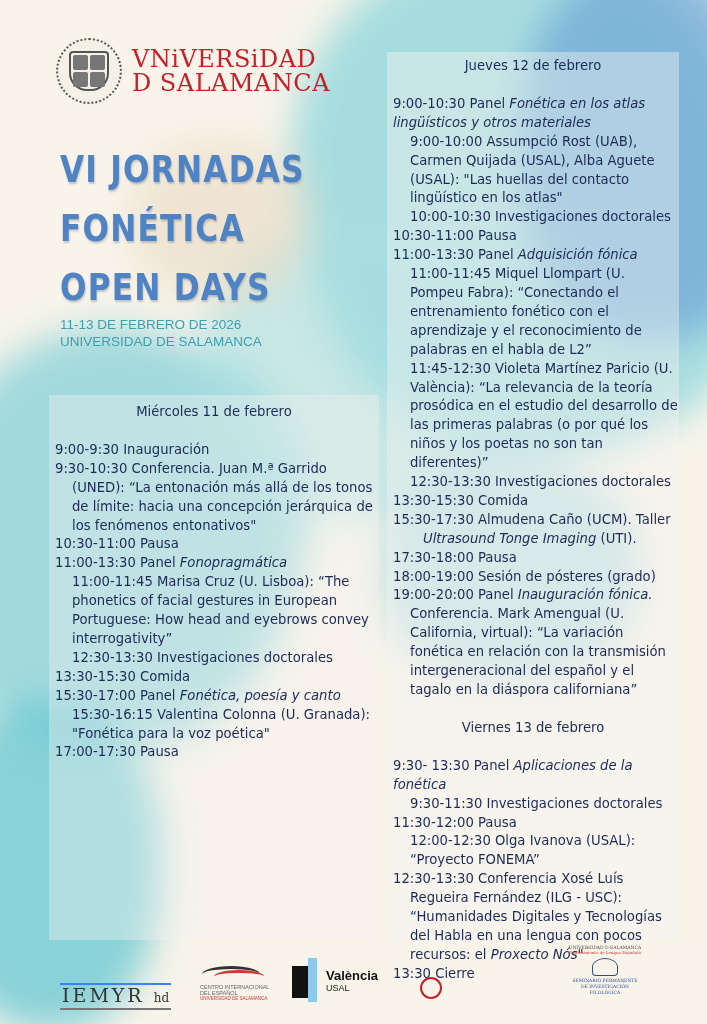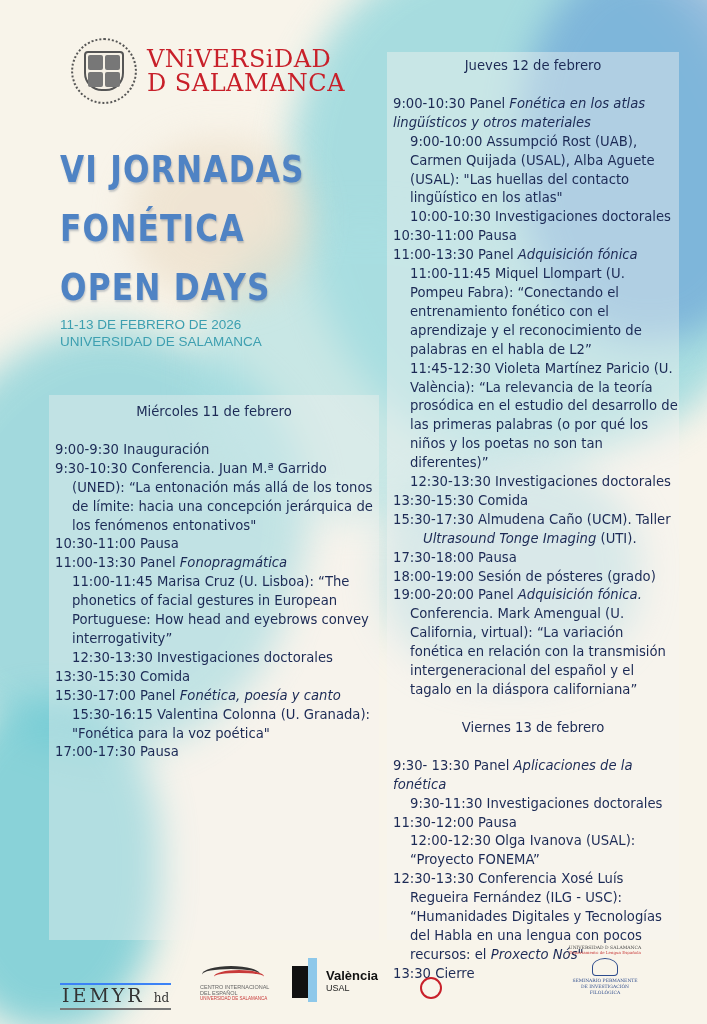--- a/index.html
+++ b/index.html
@@ -11,21 +11,21 @@
   .bg { position:absolute; inset:0; overflow:hidden; }
   .wash { position:absolute; border-radius:45%; filter:blur(18px); }
   .w1 { left:300px; top:-60px; width:460px; height:520px; background:#8cd5dc; opacity:.75; transform:rotate(-18deg); }
   .w2 { left:520px; top:-40px; width:260px; height:380px; background:#6ea6d8; opacity:.7; }
   .w3 { left:-80px; top:330px; width:380px; height:420px; background:#7fcfd8; opacity:.7; transform:rotate(20deg); }
   .w4 { left:-60px; top:700px; width:220px; height:330px; background:#64c7d2; opacity:.75; }
   .w5 { left:200px; top:220px; width:330px; height:300px; background:#a9dfe2; opacity:.6; }
   .w6 { left:380px; top:460px; width:260px; height:220px; background:#9ad3de; opacity:.55; }
   .w7 { left:130px; top:140px; width:180px; height:160px; background:#eadbc4; opacity:.6; }
 
-  .logo { position:absolute; left:71px; top:38px; display:flex; align-items:center; gap:10px; }
+  .logo { position:absolute; left:56px; top:38px; display:flex; align-items:center; gap:10px; }
   .seal { width:62px; height:62px; border-radius:50%; border:2px dotted #555; display:flex; align-items:center; justify-content:center; background:#f6f1e6; }
   .seal-inner { width:40px; height:40px; border:2px solid #555; border-radius:4px 4px 18px 18px; display:grid; grid-template-columns:1fr 1fr; gap:2px; padding:2px; box-sizing:border-box; }
   .seal-inner span { background:#777; border-radius:2px; }
   .logo-text { font-family:"DejaVu Serif", serif; color:#c8202a; line-height:1; }
   .logo-text div { font-size:24px; letter-spacing:0.5px; }
 
   .title { position:absolute; left:60px; top:140px; font-family:"DejaVu Sans", sans-serif; font-weight:bold; color:#4f83c4; font-size:38px; line-height:59px; letter-spacing:1.5px; text-shadow:1px 2px 2px rgba(40,60,90,.25); transform:scaleX(0.82); transform-origin:left; }
   .dates { position:absolute; left:60px; top:316px; color:#3d9fb0; font-size:13.5px; line-height:17px; }
 
   .panel { position:absolute; background:rgba(245,243,240,0.38); color:#1c2a55; font-family:"DejaVu Sans", sans-serif; font-size:13.2px; line-height:18.9px; box-sizing:border-box; }
@@ -125,21 +125,21 @@
   <div class="row">10:30-11:00 Pausa</div>
   <div class="row"><span>11:00-13:30 </span><b>Panel </b><b><i>Adquisición fónica</i></b></div>
   <div class="row ind">11:00-11:45 Miquel Llompart (U. Pompeu Fabra): “Conectando el entrenamiento fonético con el aprendizaje y el reconocimiento de palabras en el habla de L2”</div>
   <div class="row ind">11:45-12:30 Violeta Martínez Paricio (U. València): “La relevancia de la teoría prosódica en el estudio del desarrollo de las primeras palabras (o por qué los niños y los poetas no son tan diferentes)”</div>
   <div class="row ind">12:30-13:30 Investigaciones doctorales</div>
   <div class="row">13:30-15:30 Comida</div>
   <div class="row"><span>15:30-17:30 Almudena Caño (UCM). </span><b>Taller</b></div>
   <div class="row" style="padding-left:30px"><b><i>Ultrasound Tonge Imaging</i></b><b> (UTI).</b></div>
   <div class="row">17:30-18:00 Pausa</div>
   <div class="row"><b>18:00-19:00 Sesión de pósteres (grado)</b></div>
-  <div class="row"><span>19:00-20:00 </span><b>Panel </b><b><i>Adquisición fónica.</i></b></div>
+  <div class="row"><span>19:00-20:00 </span><b>Panel </b><b><i>Inauguración fónica.</i></b></div>
   <div class="row ind"><b>Conferencia.</b><span> Mark Amengual (U. California, virtual): “La variación fonética en relación con la transmisión intergeneracional del español y el tagalo en la diáspora californiana”</span></div>
 
   <div class="gap"></div>
   <div class="day-head">Viernes 13 de febrero</div>
   <div class="row"><b>9:30- 13:30 Panel </b><b><i>Aplicaciones de la fonética</i></b></div>
   <div class="row ind">9:30-11:30 Investigaciones doctorales</div>
   <div class="row">11:30-12:00 Pausa</div>
   <div class="row ind">12:00-12:30 Olga Ivanova (USAL): “Proyecto FONEMA”</div>
   <div class="row hang"><b>12:30-13:30 Conferencia</b><span> Xosé Luís Regueira Fernández (ILG - USC): “Humanidades Digitales y Tecnologías del Habla en una lengua con pocos recursos: el </span><i>Proxecto Nós</i><span>"</span></div>
   <div class="row">13:30 Cierre</div>

